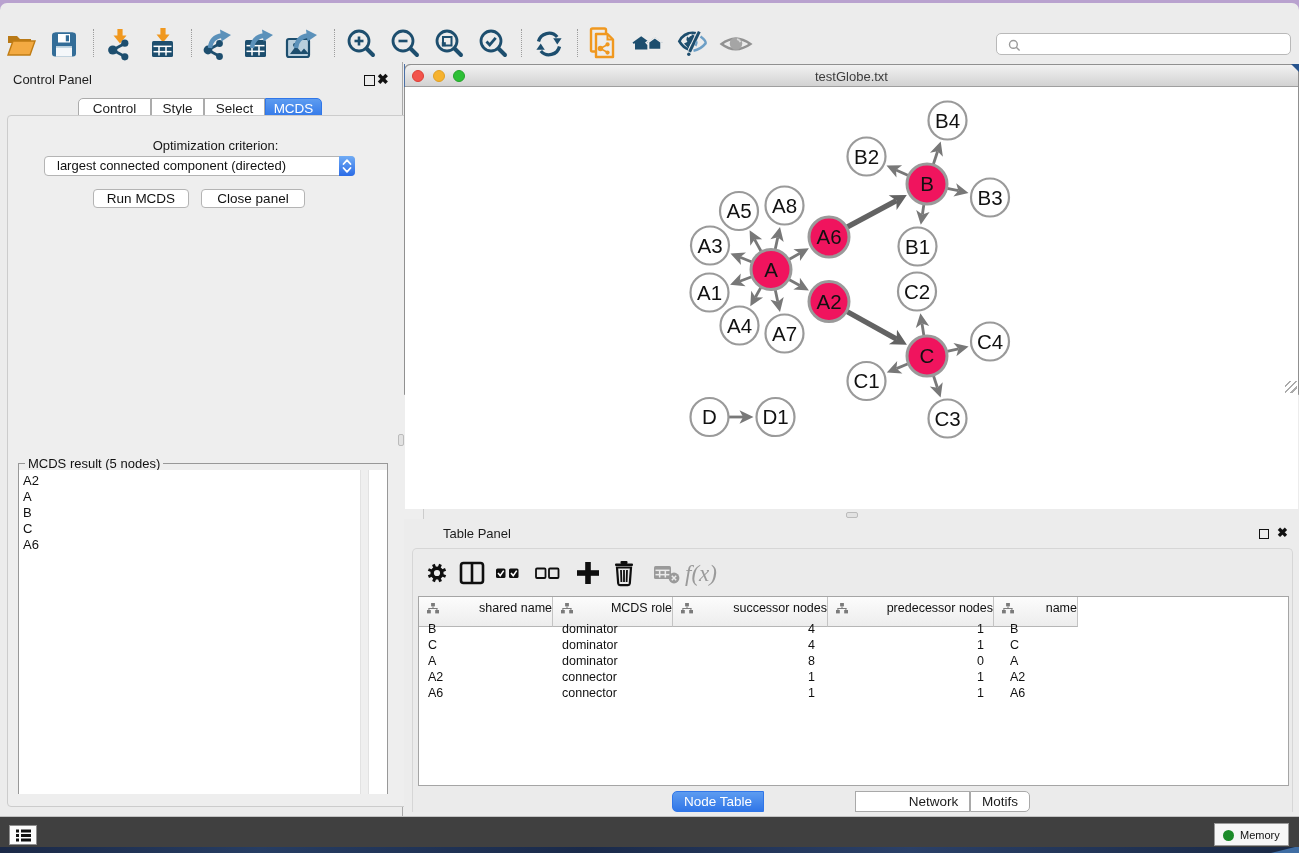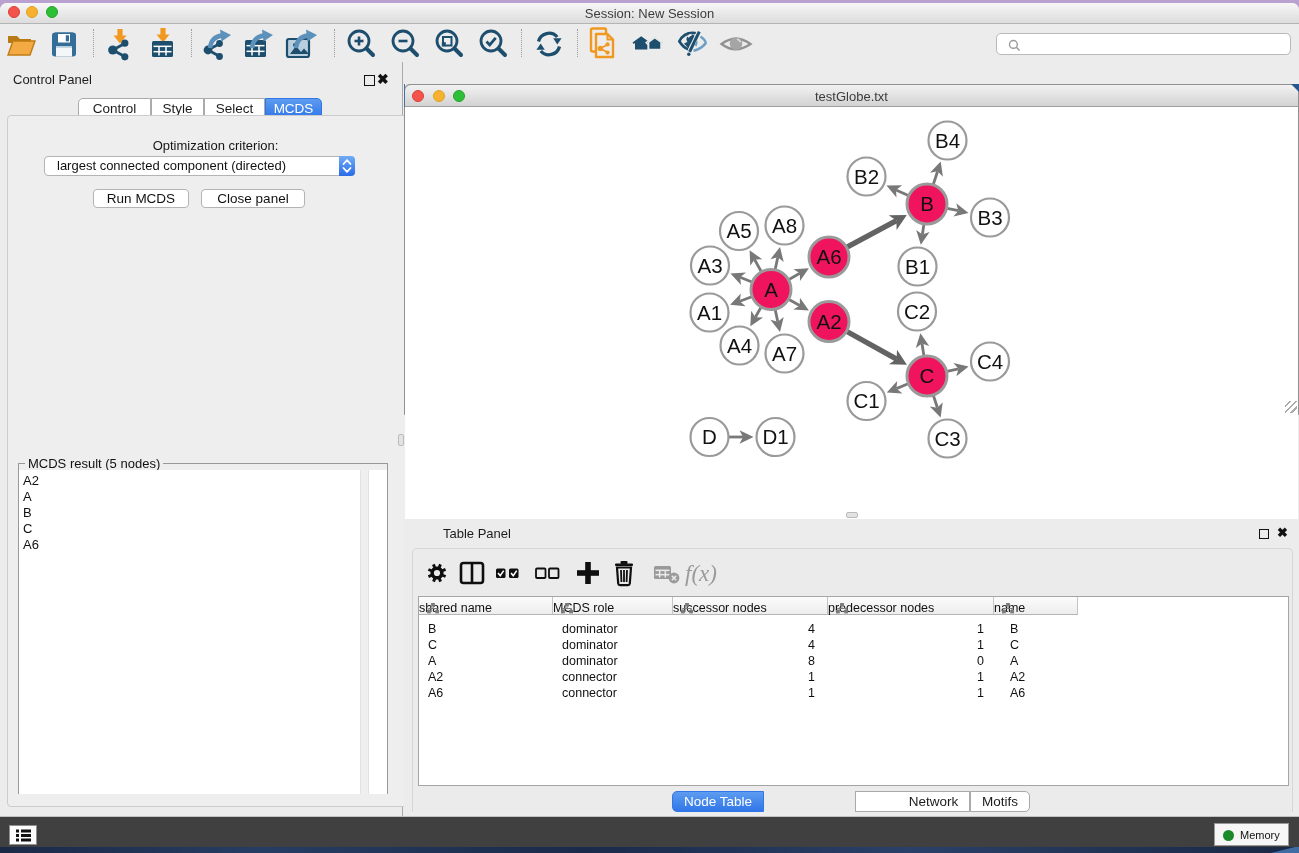--- a/index.html
+++ b/index.html
@@ -32,58 +32,52 @@
 .dropdown{position:absolute;left:36px;top:40px;width:311px;height:20px;background:#fff;border:1px solid #b4b4b4;border-radius:4px;font-size:13px;color:#111;line-height:18px;padding-left:12px;}
 .stepper{position:absolute;right:-1px;top:-1px;width:16px;height:20px;border-radius:0 4px 4px 0;background:linear-gradient(#70acf5,#2a6be6);}
 .btn{position:absolute;top:73px;height:19px;background:#fff;border:1px solid #b4b4b4;border-radius:4px;font-size:13.5px;color:#111;text-align:center;line-height:17px;}
 .fieldset{position:absolute;left:10px;top:347px;width:370px;height:331px;border:1px solid #989898;}
 .legend{position:absolute;left:6px;top:-8px;background:#eeeeee;padding:0 3px;font-size:13px;color:#111;}
 .listbox{position:absolute;left:0px;top:6px;width:368px;height:324px;background:#fff;}
 .lbscroll{position:absolute;right:18px;top:0;width:9px;height:100%;background:#efefef;border-left:1px solid #e2e2e2;border-right:1px solid #e2e2e2;}
 .listbox ul{list-style:none;font-size:13px;color:#111;padding:3px 0 0 4px;}
 .listbox li{height:16px;line-height:16px;}
 
-.netwin{position:absolute;left:404px;top:61px;width:895px;height:331px;background:#a3a3a3;border:1px solid #909090;border-radius:6px 6px 0 0;margin-top:20px;}
+.netwin{position:absolute;left:404px;top:61px;width:895px;height:331px;background:#a3a3a3;border:1px solid #909090;border-radius:6px 6px 0 0;}
 .nettitle{position:absolute;left:0;top:0;width:100%;height:22px;background:linear-gradient(#f2f2f2,#d2d2d2);border-bottom:1px solid #9f9f9f;border-radius:6px 6px 0 0;}
 .ntl{position:absolute;top:4.5px;width:12px;height:12px;border-radius:50%;}
 .netcanvas{position:absolute;left:0;top:22px;width:893px;height:422px;background:#fff;overflow:hidden;}
 .grip{position:absolute;right:1px;bottom:1px;width:12px;height:12px;background:
  repeating-linear-gradient(135deg,transparent 0 3px,#aaa 3px 4.5px);}
 
 .vsplit{position:absolute;left:398px;top:431px;width:6px;height:12px;background:#e2e2e2;border:1px solid #bbb;border-radius:2px;}
 .hsplit{position:absolute;left:846px;top:509px;width:12px;height:6px;background:#e2e2e2;border:1px solid #bbb;border-radius:2px;}
 
 .tpanel{position:absolute;left:404px;top:516px;width:895px;height:294px;background:#ececec;}
 .tphead{position:absolute;left:16px;top:7px;font-size:13px;color:#1d1d1d;margin-left:23px;}
 .tpmax{position:absolute;left:855px;top:10px;width:10px;height:10px;border:1.5px solid #111;}
 .tpx{position:absolute;left:873px;top:6px;font-size:13px;font-weight:bold;color:#111;}
 .tpbody{position:absolute;left:8px;top:29px;width:881px;height:264px;background:#ebebeb;border:1px solid #d6d6d6;border-radius:5px 5px 0 0;border-bottom:none;}
 .ttool{position:absolute;left:0;top:0;width:100%;height:47px;}
 .ttable{position:absolute;left:5px;top:47px;width:871px;height:190px;background:#fff;border:1px solid #a5a5a5;}
-.thead{position:absolute;left:0;top:0;height:18px;background:linear-gradient(#fcfcfc,#ededed);border-right:1px solid #c4c4c4;border-bottom:1px solid #b6b6b6;font-size:12.5px;color:#111;text-align:left;line-height:22px;}
+.thead{position:absolute;left:0;top:0;height:30px;background:linear-gradient(#fcfcfc,#ededed);border-right:1px solid #c4c4c4;border-bottom:1px solid #b6b6b6;font-size:12.5px;color:#111;text-align:right;line-height:22px;}
 .trow{position:absolute;font-size:12.5px;color:#111;height:16px;line-height:16px;}
 .tabs2{position:absolute;left:268px;top:272px;height:21px;}
 .tab2{position:absolute;top:0;height:21px;background:#fff;border:1px solid #a9a9a9;font-size:13.5px;color:#1c1c1c;text-align:center;line-height:19px;}
 .tab2.sel{background:linear-gradient(#5d9cf0,#3076e8);color:#fff;border-color:#3076e8;}
 svg{display:block;}
 .hicon{position:absolute;left:6px;top:5px;}
 </style></head><body>
 <div class="desktop">
  <div class="strip">
       <svg style="position:absolute;right:0;bottom:0" width="34" height="7" viewBox="0 0 34 7">
         <path d="M6 7 L34 0 L34 7 z" fill="#3f6da3"></path>
       </svg>
     </div>
  <div class="appwin">
-  <div class="titlebar">
-    <div class="tl r" style="left:8px;"></div>
-        <div class="tl y" style="left:26px;"></div>
-        <div class="tl g" style="left:46px;"></div>
-    <div class="wtitle">Session: New Session</div>
-  </div>
   <div class="toolbar">
    <div class="tsep" style="left:93px;"></div>
 <div class="tsep" style="left:191px;"></div>
 <div class="tsep" style="left:334px;"></div>
 <div class="tsep" style="left:521px;"></div>
 <div class="tsep" style="left:577px;"></div>
 <svg class="ticon" style="left:3px;top:2px" width="36" height="36" viewBox="0 0 36 36">
           <path d="M5 10 h9 l3 3 h11 v4 h-23 z" fill="#b97916"></path>
 <path d="M5 29 L10 15 h22 L27 29 z" fill="#f3aa42" stroke="#c07c14" stroke-width="1.4"></path>
         </svg>

